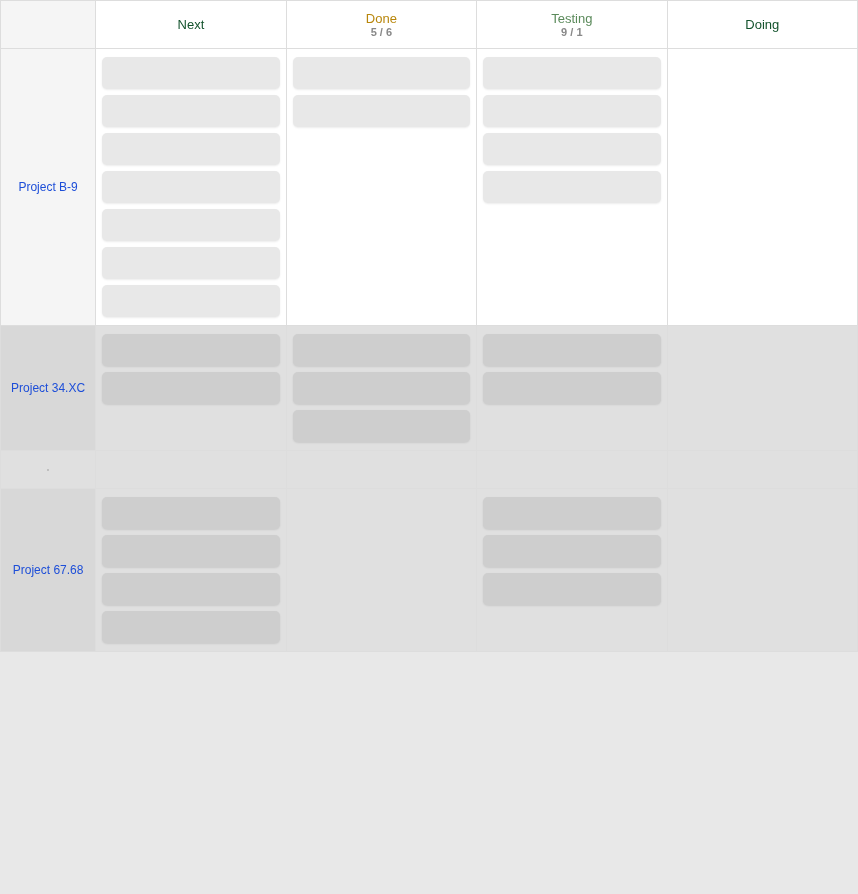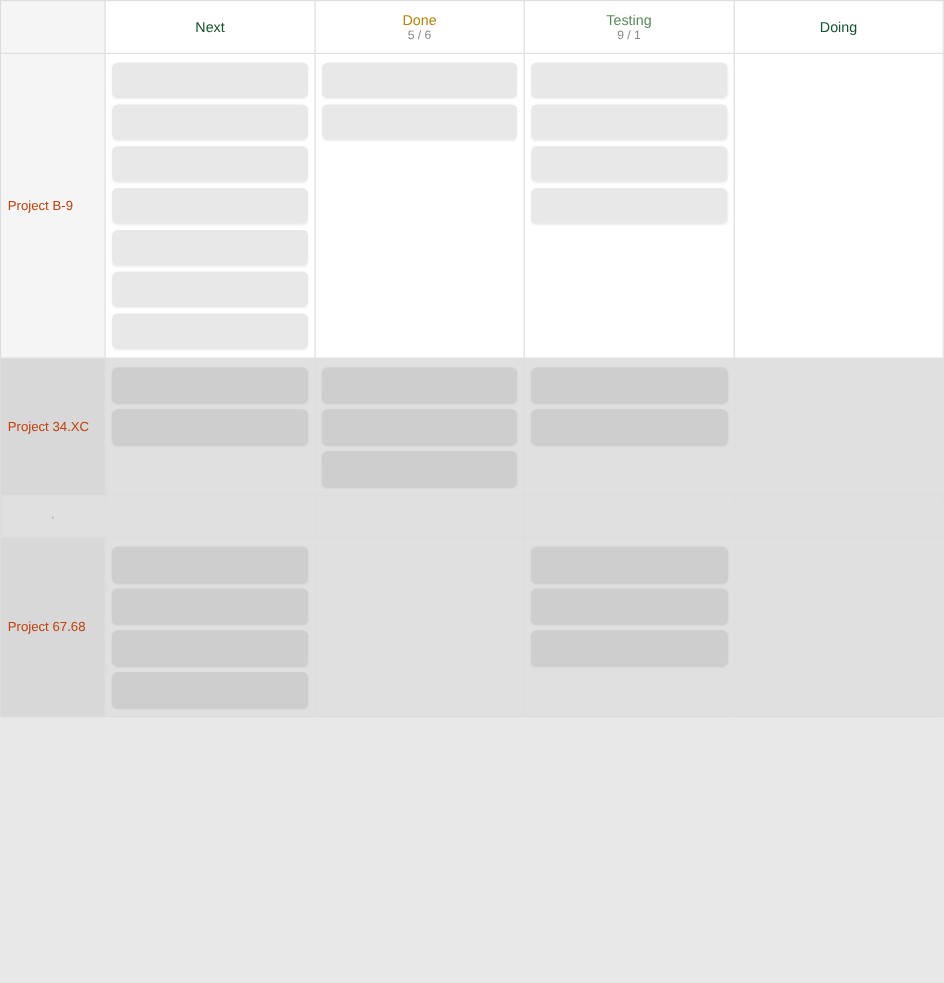--- a/index.html
+++ b/index.html
@@ -22,21 +22,21 @@
       border: 1px solid #ddd;
       padding: 10px 8px;
       text-align: center;
       font-weight: 500;
       color: #14532d;
     }
     .header-row th .col-count {
       display: block;
       font-size: 11px;
       color: #888;
-      font-weight: 400;
+      font-weight: 700;
     }
     .header-row th.col-label {
       width: 95px;
       background: #f5f5f5;
       border: 1px solid #ddd;
     }
     .header-row th.col-next { width: 190px; }
     .header-row th.col-doing { width: 190px; color: #b8860b; }
     .header-row th.col-testing { width: 190px; color: #5b8a5b; }
     .header-row th.col-done { width: 190px; }
@@ -47,23 +47,23 @@
       vertical-align: top;
       padding: 8px 6px;
     }
     .project-section.light-bg td {
       background: #fff;
     }
     .project-section.dark-bg td {
       background: #e0e0e0;
     }
     .project-label-cell {
-      text-align: left;
+      text-align: center;
       font-size: 12px;
-      color: #c2410c;
+      color: #1d4ed8;
       padding: 8px 6px !important;
       vertical-align: middle !important;
     }
     .project-label-cell.dark-bg-cell {
       background: #d8d8d8 !important;
     }
 
     
     .card {
       height: 32px;

